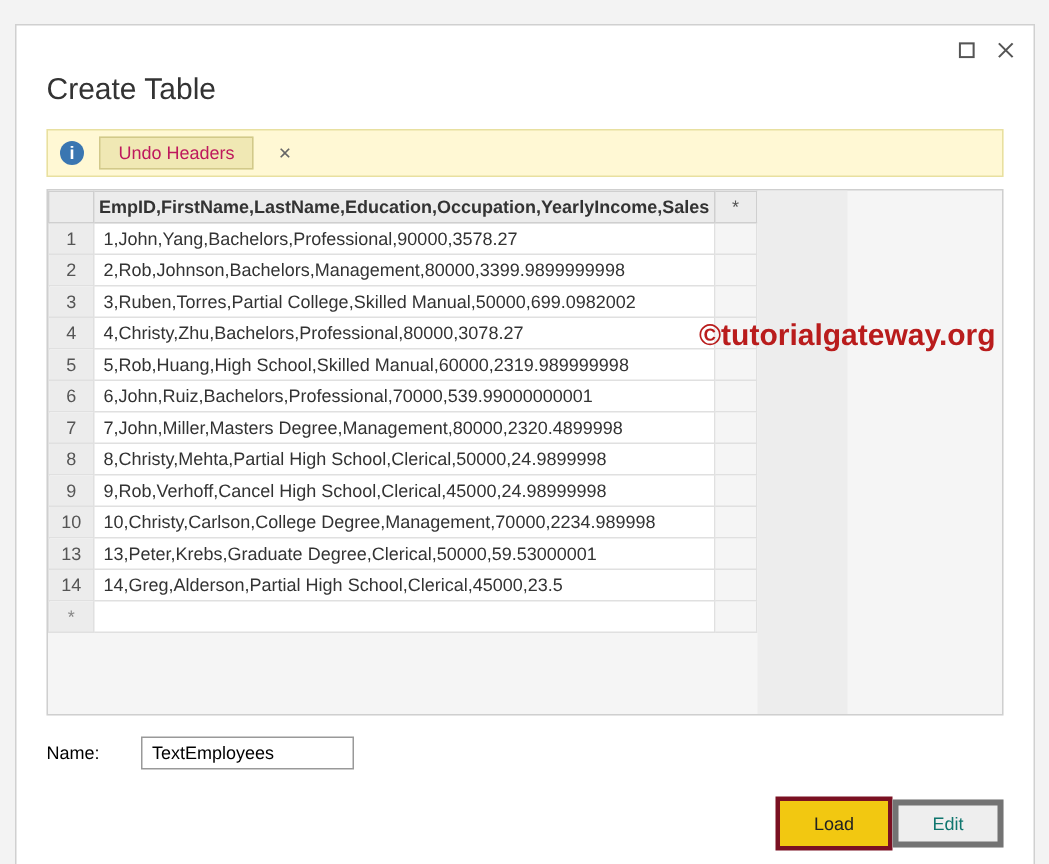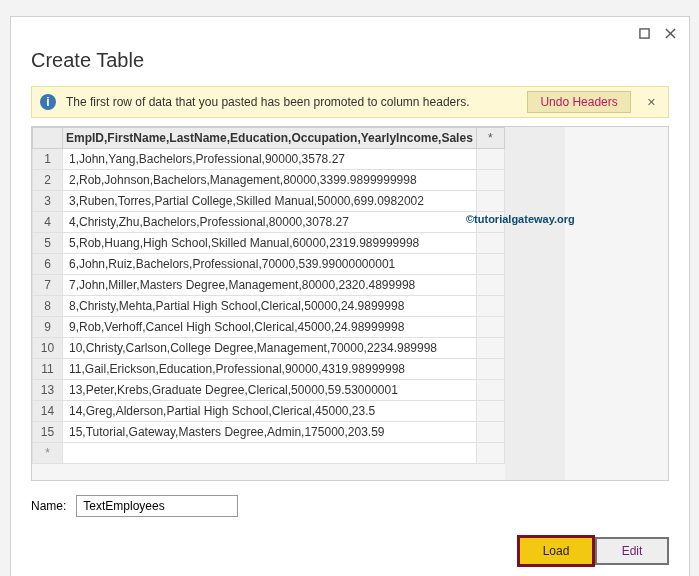--- a/index.html
+++ b/index.html
@@ -127,61 +127,61 @@
     overflow: hidden;
   }
   .right-pad {
     background: #ededed;
     width: 60px;
   }
   .table-flex { display:flex; flex: 1; overflow: hidden;}
   .name-row {
     display: flex;
     align-items: center;
-    gap: 10px;
+    gap: 28px;
     padding: 14px 20px 10px 20px;
     font-size: 12px;
   }
   .name-row input {
-    width: 162px;
+    width: 142px;
     padding: 3px 6px;
     font-size: 12px;
     border: 1px solid #999;
   }
   .footer {
     display: flex;
     justify-content: flex-end;
     gap: 2px;
     padding: 10px 20px 16px 20px;
   }
   .footer button {
     min-width: 74px;
     padding: 5px 14px;
     font-size: 12px;
-    border: 2px solid #737373;
+    border: 4px solid #737373;
     background: #eee;
-    color: #701a75;
+    color: #0f766e;
     cursor: pointer;
   }
   .footer button.primary {
     background: #F2C811;
     border: 1px solid #d0a800;
     color: #222;
   }
   .highlight-box {
     outline: 3px solid #7a1022;
     outline-offset: -1px;
   }
   .watermark {
     position: absolute;
     top: 196px;
     left: 455px;
-    color: #0c4a6e;
+    color: #b91c1c;
     font-weight: 600;
-    font-size: 11px;
+    font-size: 20px;
     pointer-events: none;
   }
 </style>
 </head>
 <body>
 
 <div class="dialog">
 
   <div class="titlebar">
     <div class="btn">
@@ -194,21 +194,20 @@
           <line x1="1" y1="1" x2="11" y2="11"></line>
           <line x1="11" y1="1" x2="1" y2="11"></line>
         </svg>
     </div>
   </div>
 
   <div class="heading">Create Table</div>
 
   <div class="banner">
     <div class="info-icon">i</div>
-    <div class="msg">The first row of data that you pasted has been promoted to column headers.</div>
     <button class="undo-btn">Undo Headers</button>
     <div class="close-x">✕</div>
   </div>
 
   <div class="table-wrap">
     <div class="table-flex">
       <div class="table-scroll">
         <table>
           <thead>
             <tr>
@@ -262,37 +261,27 @@
                 <td class="rownum">9</td>
                 <td class="datacell">9,Rob,Verhoff,Cancel High School,Clerical,45000,24.98999998</td>
                 <td class="emptycell"></td>
               </tr>
               <tr>
                 <td class="rownum">10</td>
                 <td class="datacell">10,Christy,Carlson,College Degree,Management,70000,2234.989998</td>
                 <td class="emptycell"></td>
               </tr>
               <tr>
-                <td class="rownum">11</td>
-                <td class="datacell">11,Gail,Erickson,Education,Professional,90000,4319.98999998</td>
-                <td class="emptycell"></td>
-              </tr>
-              <tr>
                 <td class="rownum">13</td>
                 <td class="datacell">13,Peter,Krebs,Graduate Degree,Clerical,50000,59.53000001</td>
                 <td class="emptycell"></td>
               </tr>
               <tr>
                 <td class="rownum">14</td>
                 <td class="datacell">14,Greg,Alderson,Partial High School,Clerical,45000,23.5</td>
-                <td class="emptycell"></td>
-              </tr>
-              <tr>
-                <td class="rownum">15</td>
-                <td class="datacell">15,Tutorial,Gateway,Masters Degree,Admin,175000,203.59</td>
                 <td class="emptycell"></td>
               </tr>
               <tr class="last-row">
                 <td class="rownum">*</td>
                 <td></td>
                 <td class="emptycell"></td>
               </tr>
             </tbody>
         </table>
       </div>

